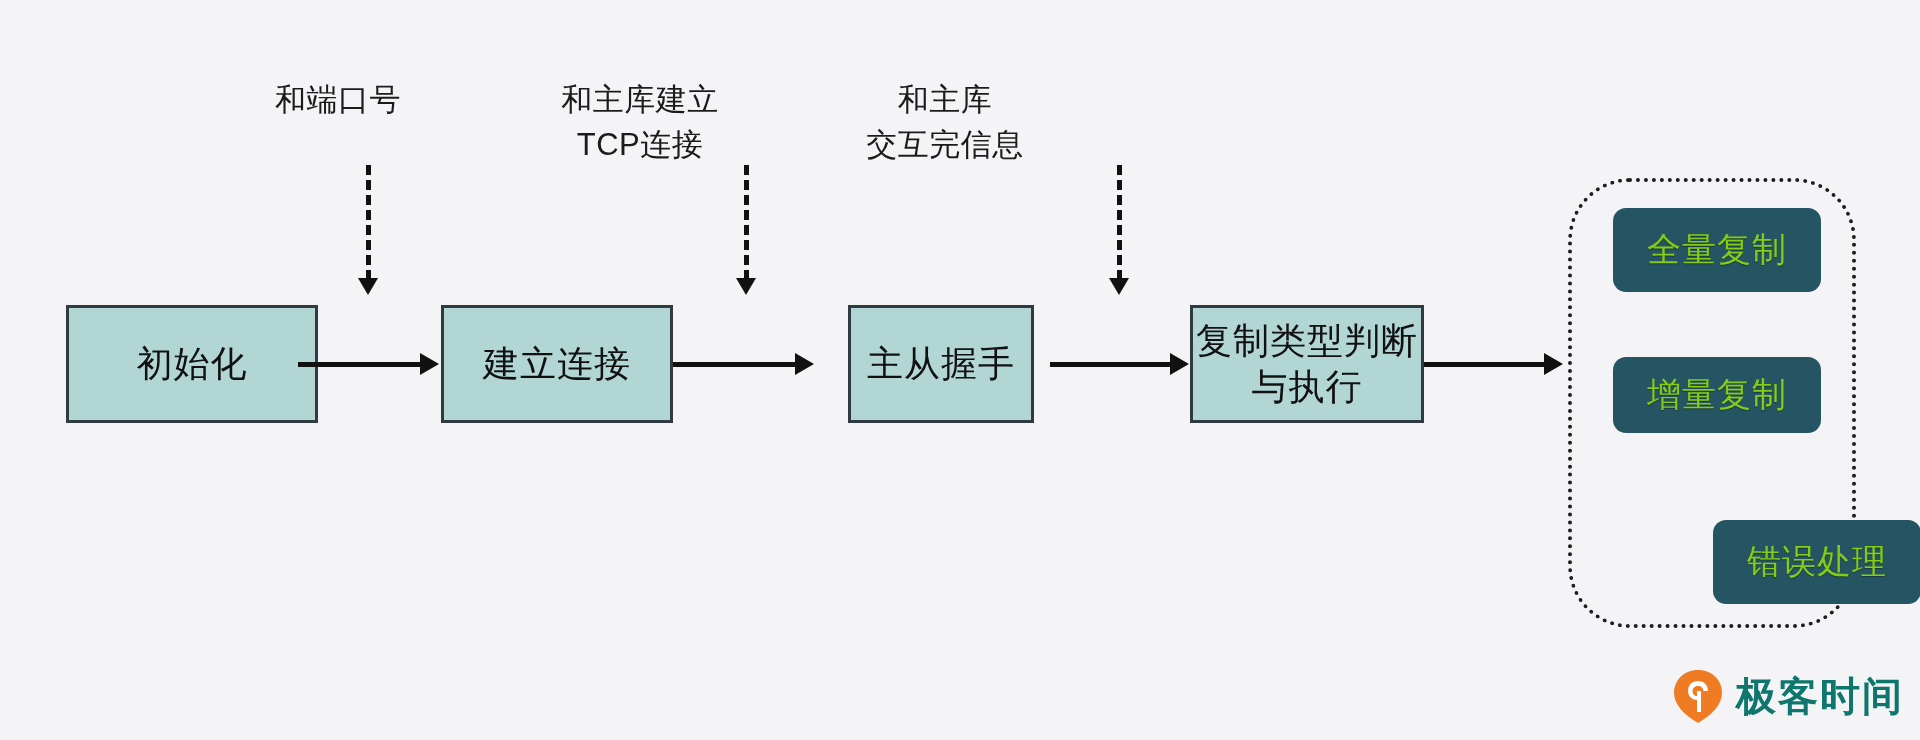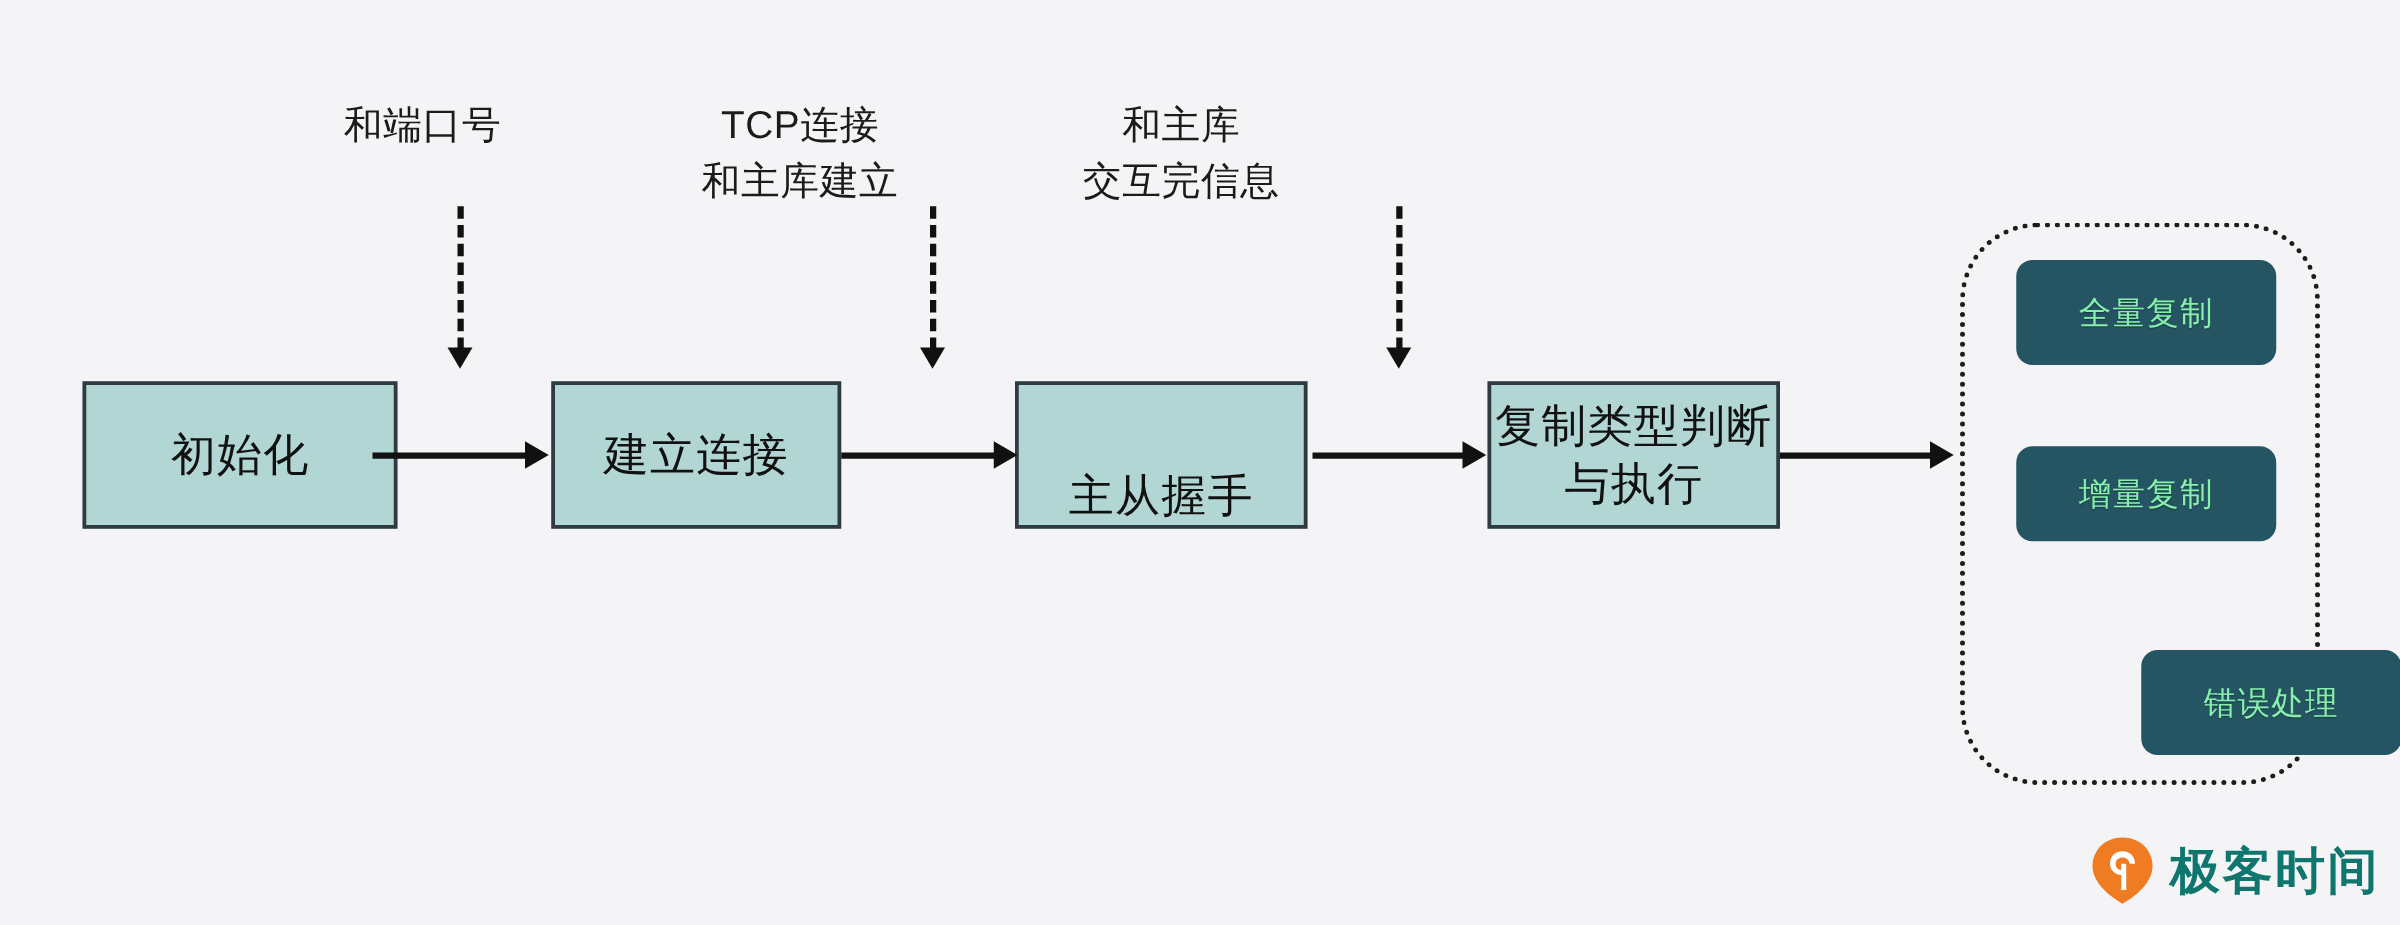--- a/index.html
+++ b/index.html
@@ -92,22 +92,22 @@
   .dbox {
     position: absolute;
     background: #255463;
     border-radius: 13px;
     display: flex;
     align-items: center;
     justify-content: center;
     box-sizing: border-box;
   }
   .dbox-label {
-    color: #86efac;
-    font-size: 26px;
+    color: #84cc16;
+    font-size: 34px;
     letter-spacing: 1px;
     text-shadow: 0 1px 1px rgba(0,0,0,0.35);
   }
 
   
   .watermark {
     position: absolute;
     display: flex;
     align-items: center;
     gap: 12px;
@@ -127,22 +127,22 @@
 </head>
 <body>
 
 <div id="stage">
 
   <div class="caption" style="left:228px; top:78px; width:220px;">
     <span class="cap-line">和端口号</span>
   </div>
 
   <div class="caption" style="left:540px; top:78px; width:200px;">
+    <span class="cap-line">和主库建立</span>
     <span class="cap-line">TCP连接</span>
-    <span class="cap-line">和主库建立</span>
   </div>
 
   <div class="caption" style="left:845px; top:78px; width:200px;">
     <span class="cap-line">和主库</span>
     <span class="cap-line">交互完信息</span>
   </div>
 
   <div class="dashed-drop" style="left:366px; top:165px; height:115px;"></div>
   <div class="dashed-head" style="left:358px; top:278px;"></div>
 
@@ -153,21 +153,21 @@
   <div class="dashed-head" style="left:1109px; top:278px;"></div>
 
   <div class="pbox" style="left:66px; top:305px; width:252px; height:118px;">
     <span class="pbox-label">初始化</span>
   </div>
 
   <div class="pbox" style="left:441px; top:305px; width:232px; height:118px;">
     <span class="pbox-label">建立连接</span>
   </div>
 
-  <div class="pbox" style="left:812px; top:305px; width:234px; height:118px;align-items:flex-end;">
+  <div class="pbox" style="left:848px; top:305px; width:186px; height:118px;">
     <span class="pbox-label">主从握手</span>
   </div>
 
   <div class="pbox" style="left:1190px; top:305px; width:234px; height:118px;">
     <span class="pbox-label">
       <span class="pb-line">复制类型判断</span>
       <span class="pb-line">与执行</span>
     </span>
   </div>
 

